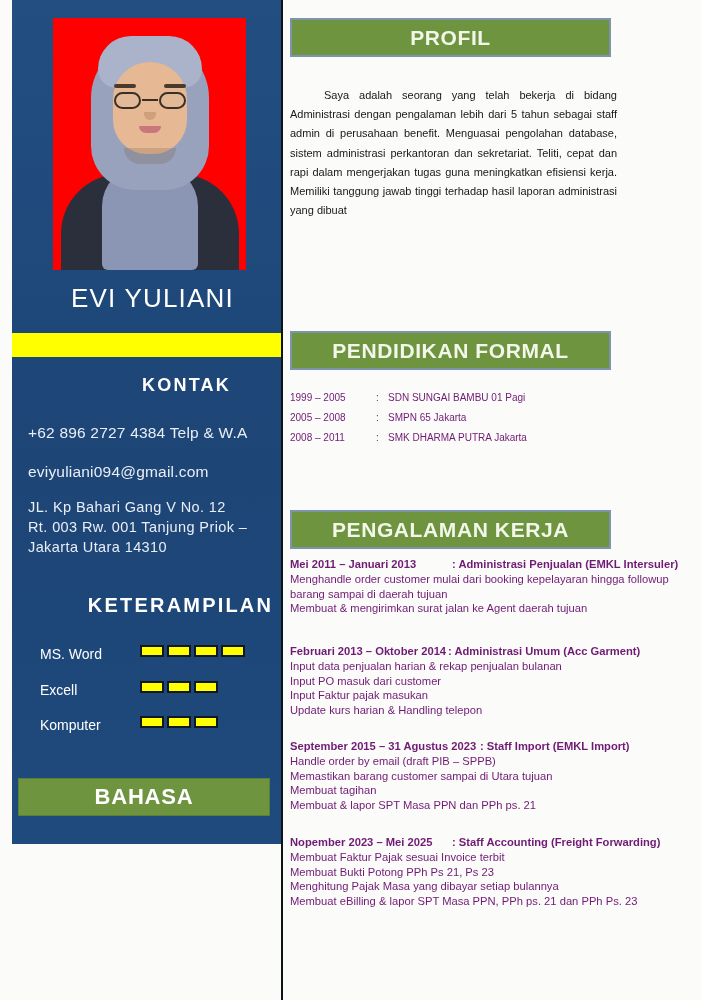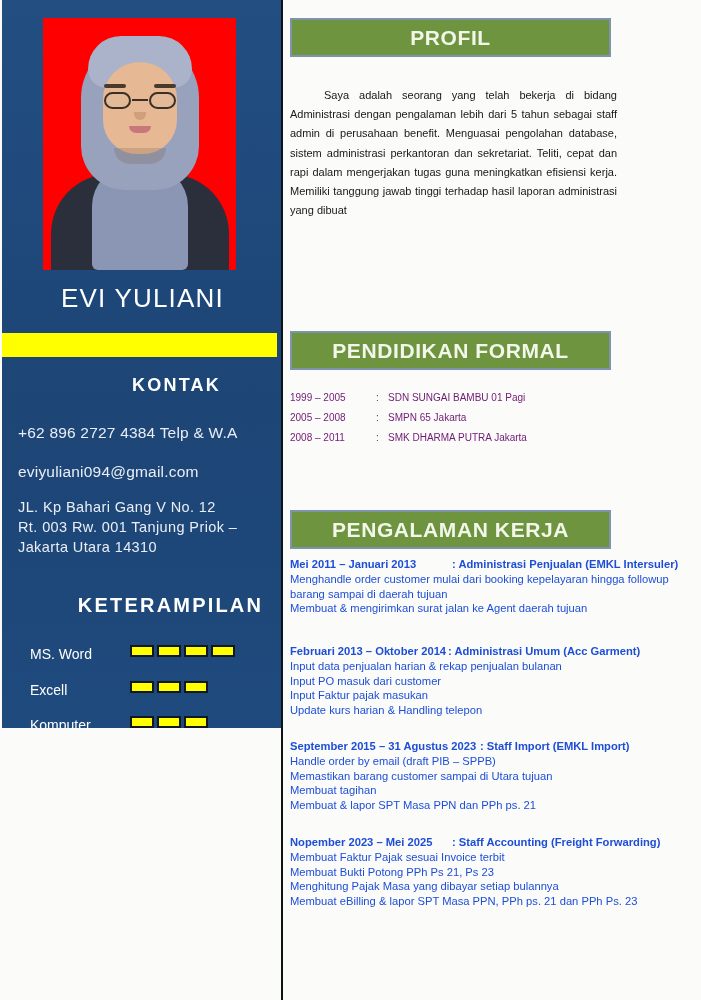--- a/index.html
+++ b/index.html
@@ -12,24 +12,24 @@
     height: 1000px;
     position: relative;
     overflow: hidden;
     font-family: "Liberation Sans", sans-serif;
     background: #fbfbf9;
   }
 
   
   .sidebar {
     position: absolute;
-    left: 2px;
+    left: 12px;
     top: 0;
     width: 281px;
-    height: 728px;
+    height: 844px;
     background: #1f4a7d;
     background-image: linear-gradient(180deg, #224e82 0%, #1d4576 55%, #1f4a7d 100%);
     overflow: hidden;
   }
 
   .photo-frame {
     position: absolute;
     left: 41px;
     top: 18px;
     width: 193px;
@@ -321,21 +321,21 @@
     border-collapse: collapse;
   }
   .edu-table td { padding: 0; vertical-align: top; white-space: nowrap; }
   .edu-years { width: 86px; }
   .edu-sep { width: 12px; }
 
   .exp-block {
     position: absolute;
     left: 9px;
     width: 400px;
-    color: #1d4ed8;
+    color: #701a75;
   }
   .exp-head {
     font-size: 11.2px;
     font-weight: bold;
     display: flex;
     white-space: nowrap;
     margin-bottom: 2px;
   }
   .exp-period { display: inline-block; }
   .exp-role { display: inline-block; }

